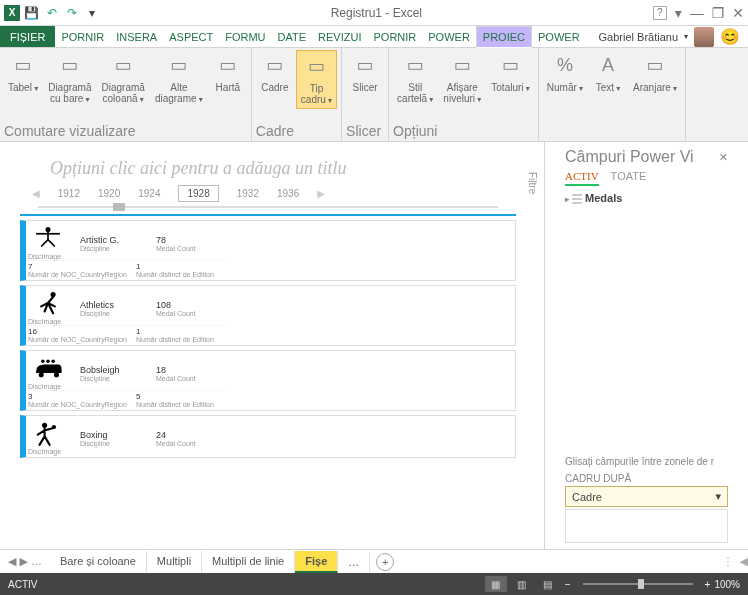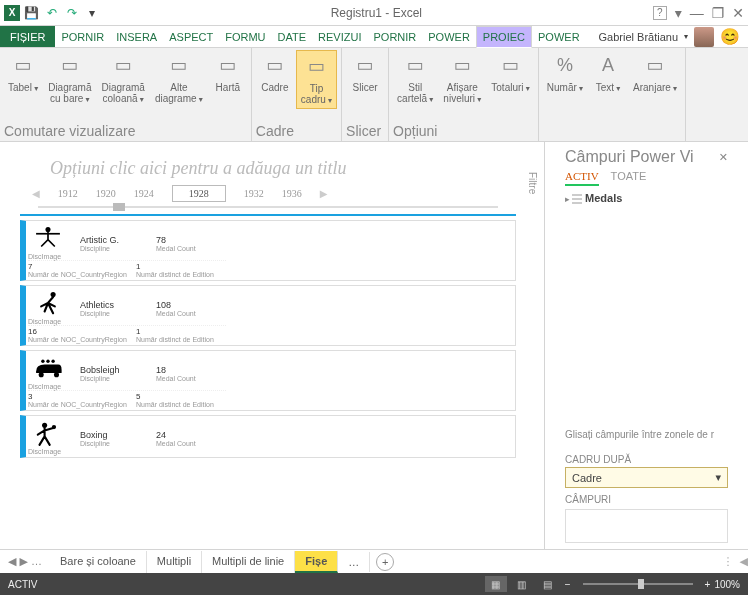--- a/index.html
+++ b/index.html
@@ -31,22 +31,22 @@
 .rbtn.sel { background: #fde294; border: 1px solid #e6b84c; }
 .rbtn .ric { width: 28px; height: 28px; margin-bottom: 2px; display: flex; align-items: center; justify-content: center; font-size: 18px; color: #888; }
 .rbtn .drop::after { content: " ▾"; font-size: 8px; }
 .rgroup .glabel { text-align: left; font-size: 14px; color: #888; padding: 2px 0; }
 
 
 .main { display: flex; height: 407px; }
 .canvas-wrap { flex: 1; background: #fff; position: relative; padding: 12px 28px 8px 20px; overflow: hidden; }
 .title-ph { color: #bbb; font-size: 18px; font-style: italic; font-family: Georgia, serif; margin: 4px 0 6px 30px; }
 .timeline { display: flex; align-items: center; gap: 18px; margin: 0 0 4px 12px; color: #999; font-size: 10px; }
-.timeline .yr { cursor: pointer; font-family: Liberation Serif, serif; }
-.timeline .yr.sel { border: 1px solid #bbb; padding: 2px 16px; color: #555; }
+.timeline .yr { cursor: pointer; }
+.timeline .yr.sel { border: 1px solid #bbb; padding: 2px 8px; color: #555; }
 .timeline .arrow { color: #ccc; font-size: 10px; }
 .scrub { height: 2px; background: #ddd; margin: 0 18px 6px 18px; position: relative; }
 .scrub .hnd { position: absolute; top: -3px; left: 75px; width: 12px; height: 8px; background: #bbb; }
 
 .cards { border-top: 2px solid #1aa1e0; }
 .card { border: 1px solid #ddd; border-left: 6px solid #1aa1e0; margin-top: 4px; padding: 2px 4px 2px 2px; display: grid; grid-template-columns: 46px 70px 70px; grid-template-rows: auto auto auto; font-size: 8px; color: #555; gap: 0 6px; align-items: start; }
 .card .icon { grid-row: 1 / span 2; width: 40px; height: 30px; display: flex; align-items: center; justify-content: center; }
 .card .icon svg { width: 34px; height: 28px; }
 .card .h { font-size: 9px; color: #333; margin-top: 12px; }
 .card .sub { font-size: 7px; color: #999; }
@@ -58,21 +58,21 @@
 
 .pane { width: 204px; border-left: 1px solid #d4d4d4; background: #fff; display: flex; flex-direction: column; padding: 6px 20px; }
 .pane .ptitle { font-size: 16px; color: #888; font-family: "Segoe UI Light", sans-serif; display: flex; justify-content: space-between; align-items: center; }
 .pane .ptabs { display: flex; gap: 12px; margin: 4px 0 6px; font-size: 11px; }
 .pane .ptab { color: #999; cursor: pointer; }
 .pane .ptab.active { color: #d35400; border-bottom: 2px solid #22c55e; padding-bottom: 2px; font-family: Liberation Serif, serif; }
 .pane .tree { font-size: 11px; color: #444; }
 .pane .tree .itm::before { content: "▸ "; color: #888; font-size: 9px; }
 .pane .tree .grid-ic { display: inline-block; width: 10px; height: 10px; background: repeating-linear-gradient(#ccc,#ccc 2px,#fff 2px,#fff 4px); margin-right: 3px; vertical-align: middle; }
 .pane .flex-sp { flex: 1; }
-.pane .hint { font-size: 10px; color: #888; margin: 6px 0 8px; }
+.pane .hint { font-size: 10px; color: #888; margin: 6px 0 0; }
 .pane .section { font-size: 10px; color: #888; margin: 6px 0 2px; }
 .pane .dd { border: 1px solid #c6b063; background: #fffbe6; padding: 3px 6px; font-size: 11px; display: flex; justify-content: space-between; align-items: center; cursor: pointer; }
 .pane .empty { border: 1px solid #ddd; height: 34px; margin-top: 2px; }
 
 
 .sheets { height: 24px; border-top: 1px solid #d4d4d4; background: #fff; display: flex; align-items: center; font-size: 11px; }
 .sheets .nav { padding: 0 8px; color: #888; }
 .sheets .stab { padding: 4px 10px; border-right: 1px solid #e0e0e0; color: #555; cursor: pointer; }
 .sheets .stab.active { background: #fde047; border-bottom: 2px solid #217346; font-weight: 600; }
 .sheets .add { width: 18px; height: 18px; border: 1px solid #aaa; border-radius: 50%; display: flex; align-items: center; justify-content: center; margin-left: 6px; color: #666; cursor: pointer; }
@@ -331,21 +331,20 @@
     <div class="tree">
       <div class="itm"><span class="grid-ic"></span><b>Medals</b></div>
     </div>
     <div class="flex-sp"></div>
     <div class="hint">Glisați câmpurile între zonele de r</div>
     <div class="section">CADRU DUPĂ</div>
     <div class="dd">
       <span>Cadre</span>
         <span>▾</span>
     </div>
-    <div class="section">CÂMPURI</div>
     <div class="empty"></div>
   </div>
 </div>
 
 <div class="sheets">
   <span class="nav">◀ ▶ …</span>
   <div id="stabs" style="display:flex">
       <span class="stab">Bare și coloane</span>
       <span class="stab">Multipli</span>
       <span class="stab">Multipli de linie</span>

